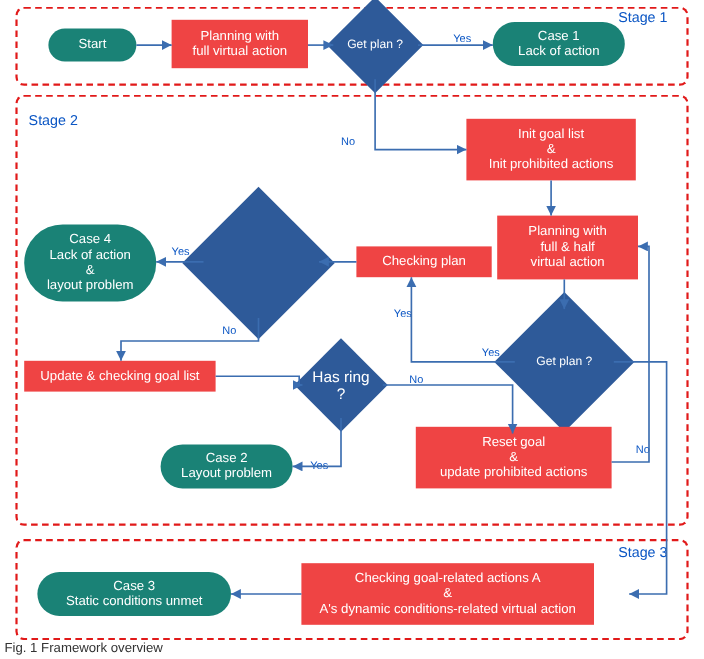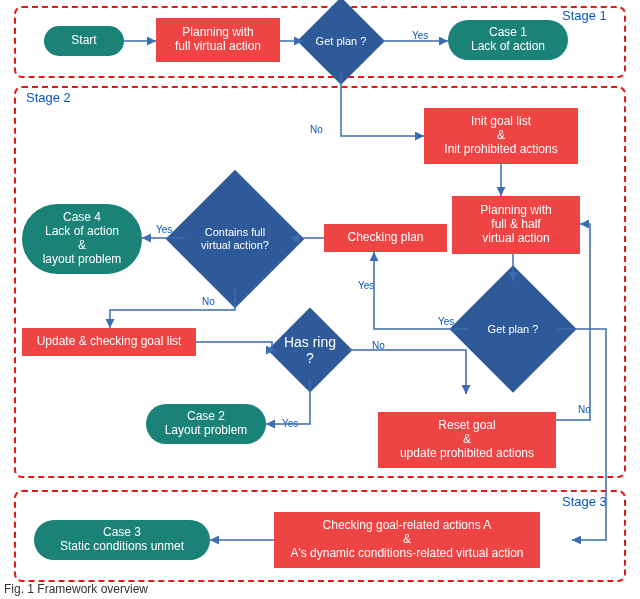--- a/index.html
+++ b/index.html
@@ -17,21 +17,21 @@
 </style>
 </head>
 <body>
 
 <div id="page">
 
   <div class="stage-box" style="left:14px;top:6px;width:608px;height:68px"></div>
   <div class="stage-label" style="left:562px;top:8px">Stage 1</div>
 
   <div class="stage-box" style="left:14px;top:86px;width:608px;height:388px"></div>
-  <div class="stage-label" style="left:26px;top:90px">Stage 2</div>
+  <div class="stage-label" style="left:26px;top:102px">Stage 2</div>
 
   <div class="stage-box" style="left:14px;top:490px;width:608px;height:88px"></div>
   <div class="stage-label" style="left:562px;top:494px">Stage 3</div>
 
   <div class="term" style="left:44px;top:26px;width:80px;height:30px">Start</div>
   <div class="proc" style="left:156px;top:18px;width:124px;height:44px;white-space:pre-line">Planning with
 full virtual action</div>
   <div class="diamond" style="left:310px;top:10px;width:62px;height:62px">
     <div class="shape"></div>
       <div class="dtext" style="font-size:11px">Get plan ?</div>
@@ -41,39 +41,37 @@
 
   <div class="proc" style="left:424px;top:108px;width:154px;height:56px;white-space:pre-line">Init goal list
 &amp;
 Init prohibited actions</div>
   <div class="term" style="left:22px;top:204px;width:120px;height:70px;white-space:pre-line">Case 4
 Lack of action
 &amp;
 layout problem</div>
   <div class="diamond" style="left:186px;top:190px;width:98px;height:98px">
     <div class="shape"></div>
-      <div class="dtext" style="font-size:11px;white-space:pre-line">Contains full
-virtual action?</div>
   </div>
   <div class="proc" style="left:324px;top:224px;width:123px;height:28px">Checking plan</div>
   <div class="proc" style="left:452px;top:196px;width:128px;height:58px;white-space:pre-line">Planning with
 full &amp; half
 virtual action</div>
   <div class="proc" style="left:22px;top:328px;width:174px;height:28px">Update &amp; checking goal list</div>
   <div class="diamond" style="left:280px;top:320px;width:60px;height:60px">
     <div class="shape"></div>
       <div class="dtext" style="font-size:14px">Has ring ?</div>
   </div>
   <div class="diamond" style="left:468px;top:284px;width:90px;height:90px">
     <div class="shape"></div>
       <div class="dtext" style="font-size:11px">Get plan ?</div>
   </div>
   <div class="term" style="left:146px;top:404px;width:120px;height:40px;white-space:pre-line">Case 2
 Layout problem</div>
-  <div class="proc" style="left:378px;top:412px;width:178px;height:56px;white-space:pre-line">Reset goal
+  <div class="proc" style="left:378px;top:388px;width:178px;height:56px;white-space:pre-line">Reset goal
 &amp;
 update prohibited actions</div>
 
   <div class="term" style="left:34px;top:520px;width:176px;height:40px;white-space:pre-line">Case 3
 Static conditions unmet</div>
   <div class="proc" style="left:274px;top:512px;width:266px;height:56px;white-space:pre-line;font-style:normal">Checking goal-related actions A
 &amp;
 A's dynamic conditions-related virtual action</div>
 
   <div class="edge-label" style="left:412px;top:30px">Yes</div>

